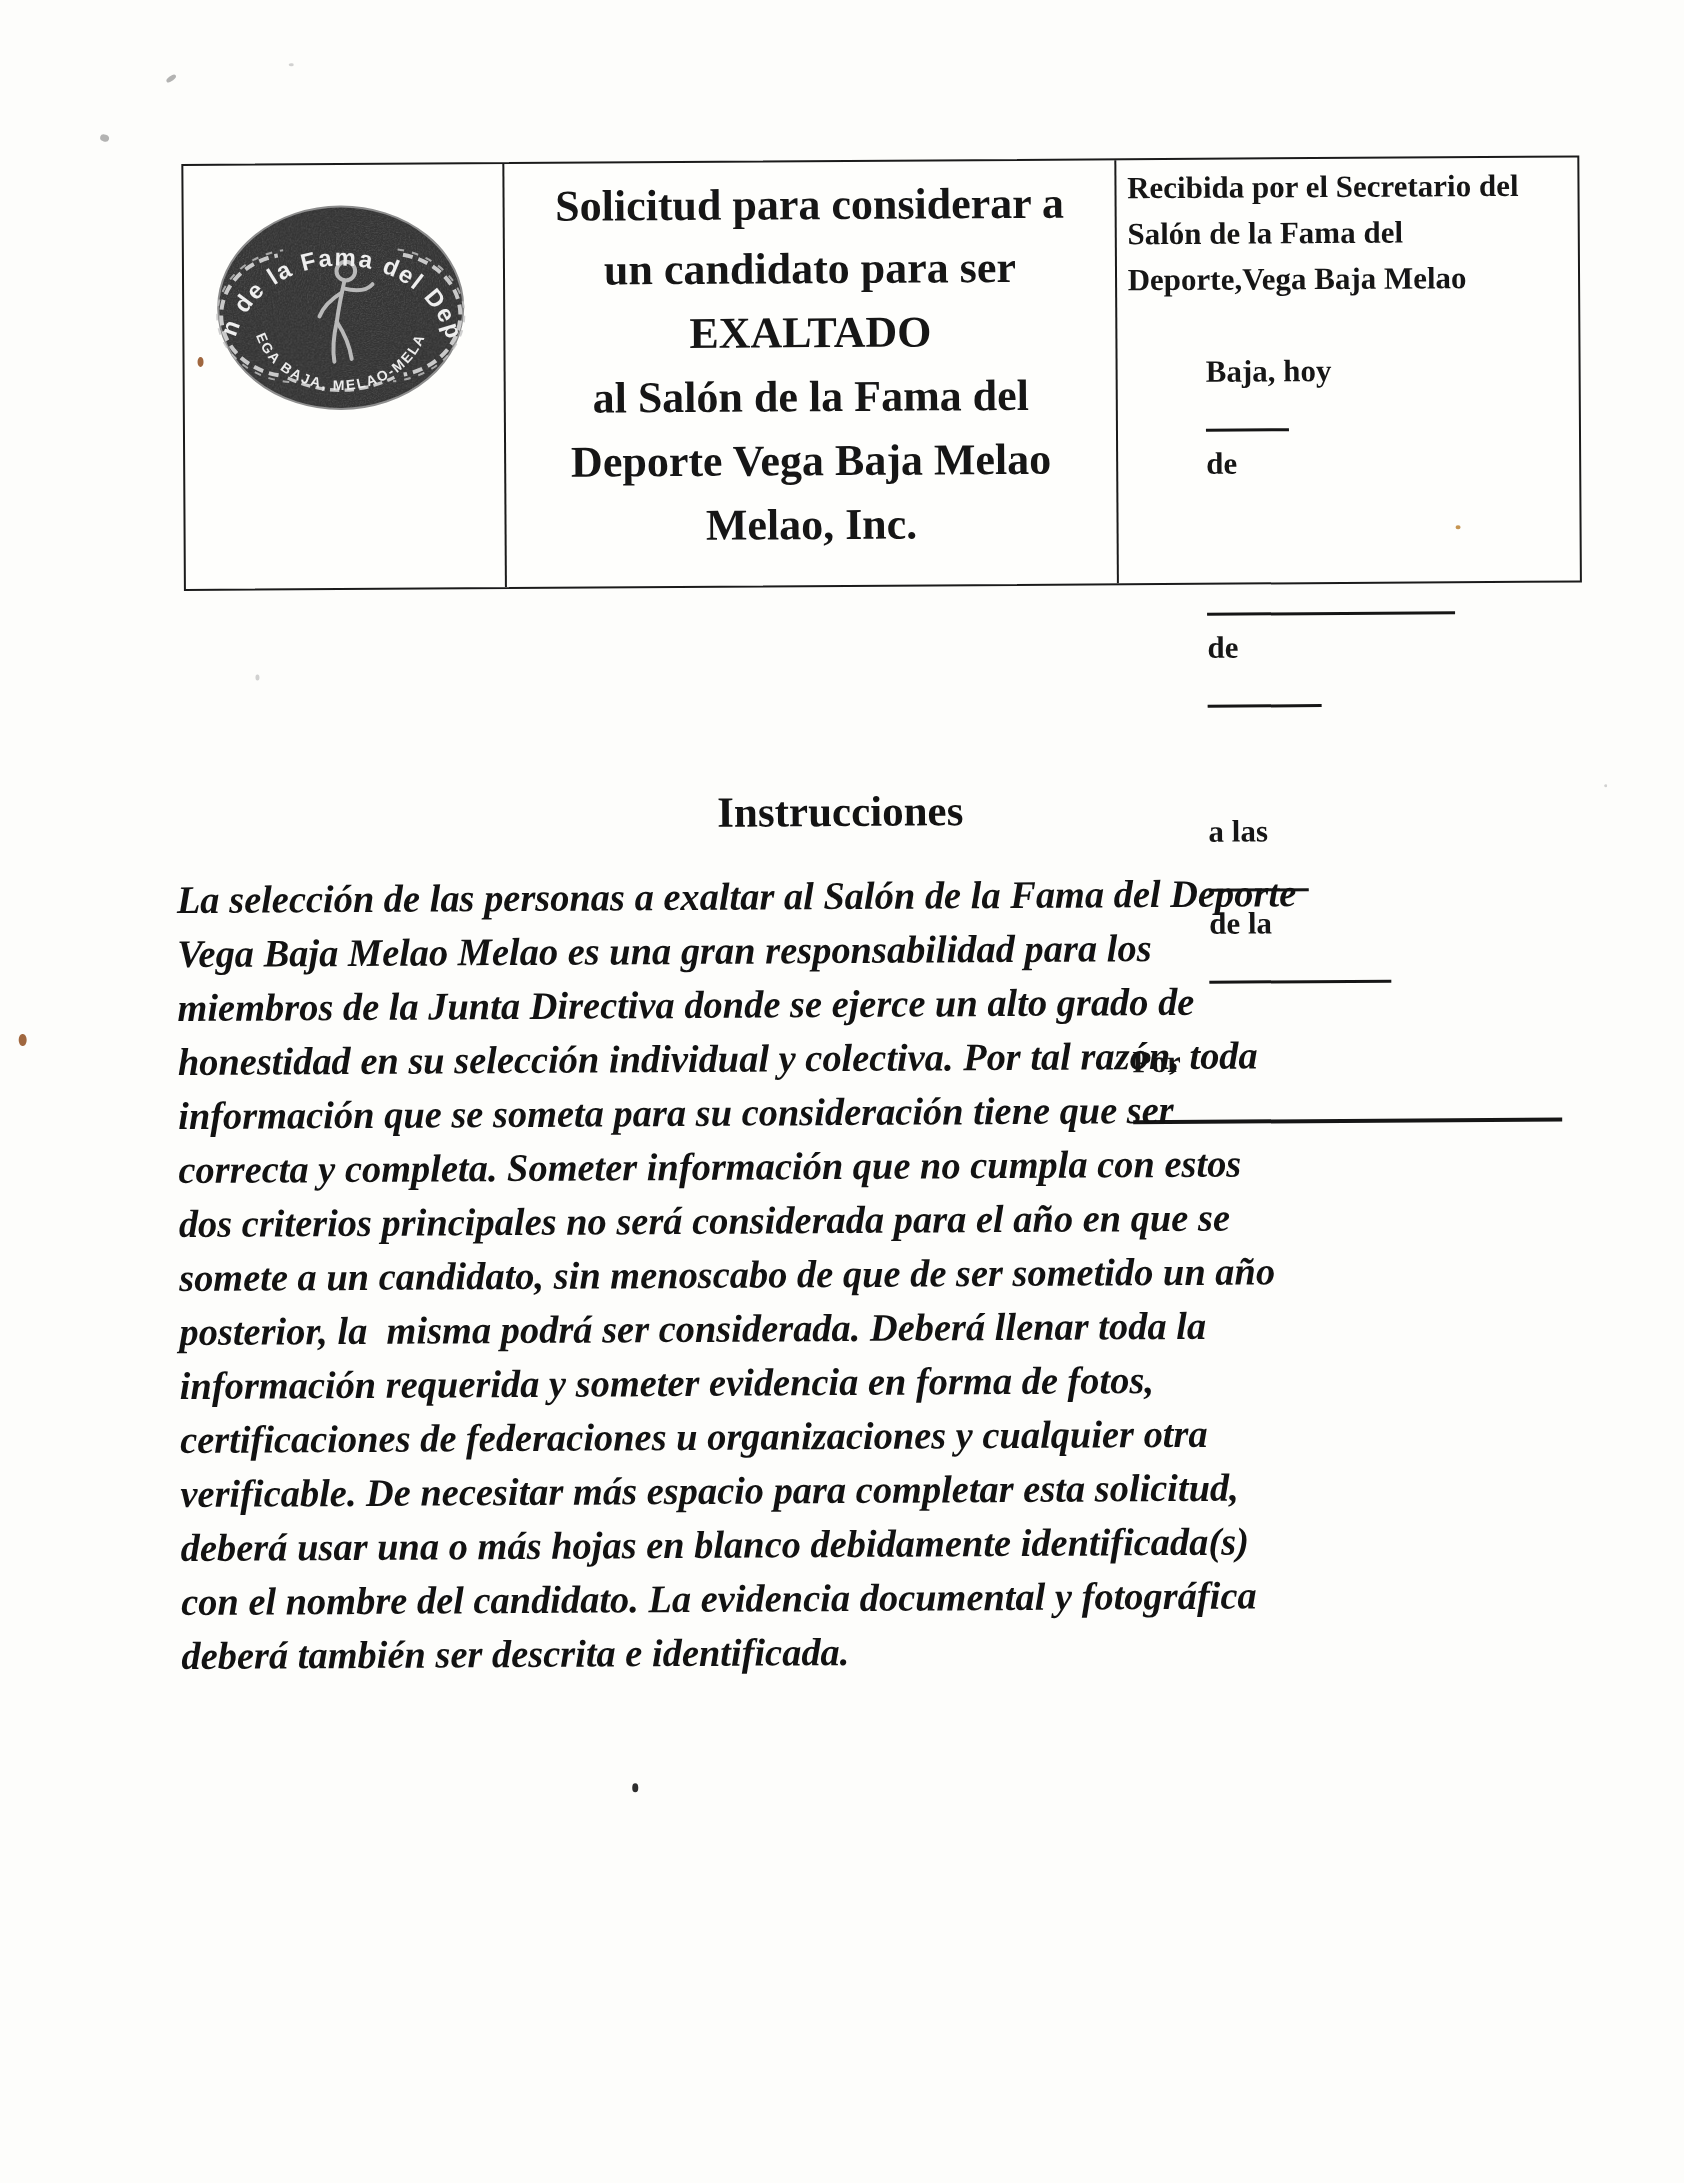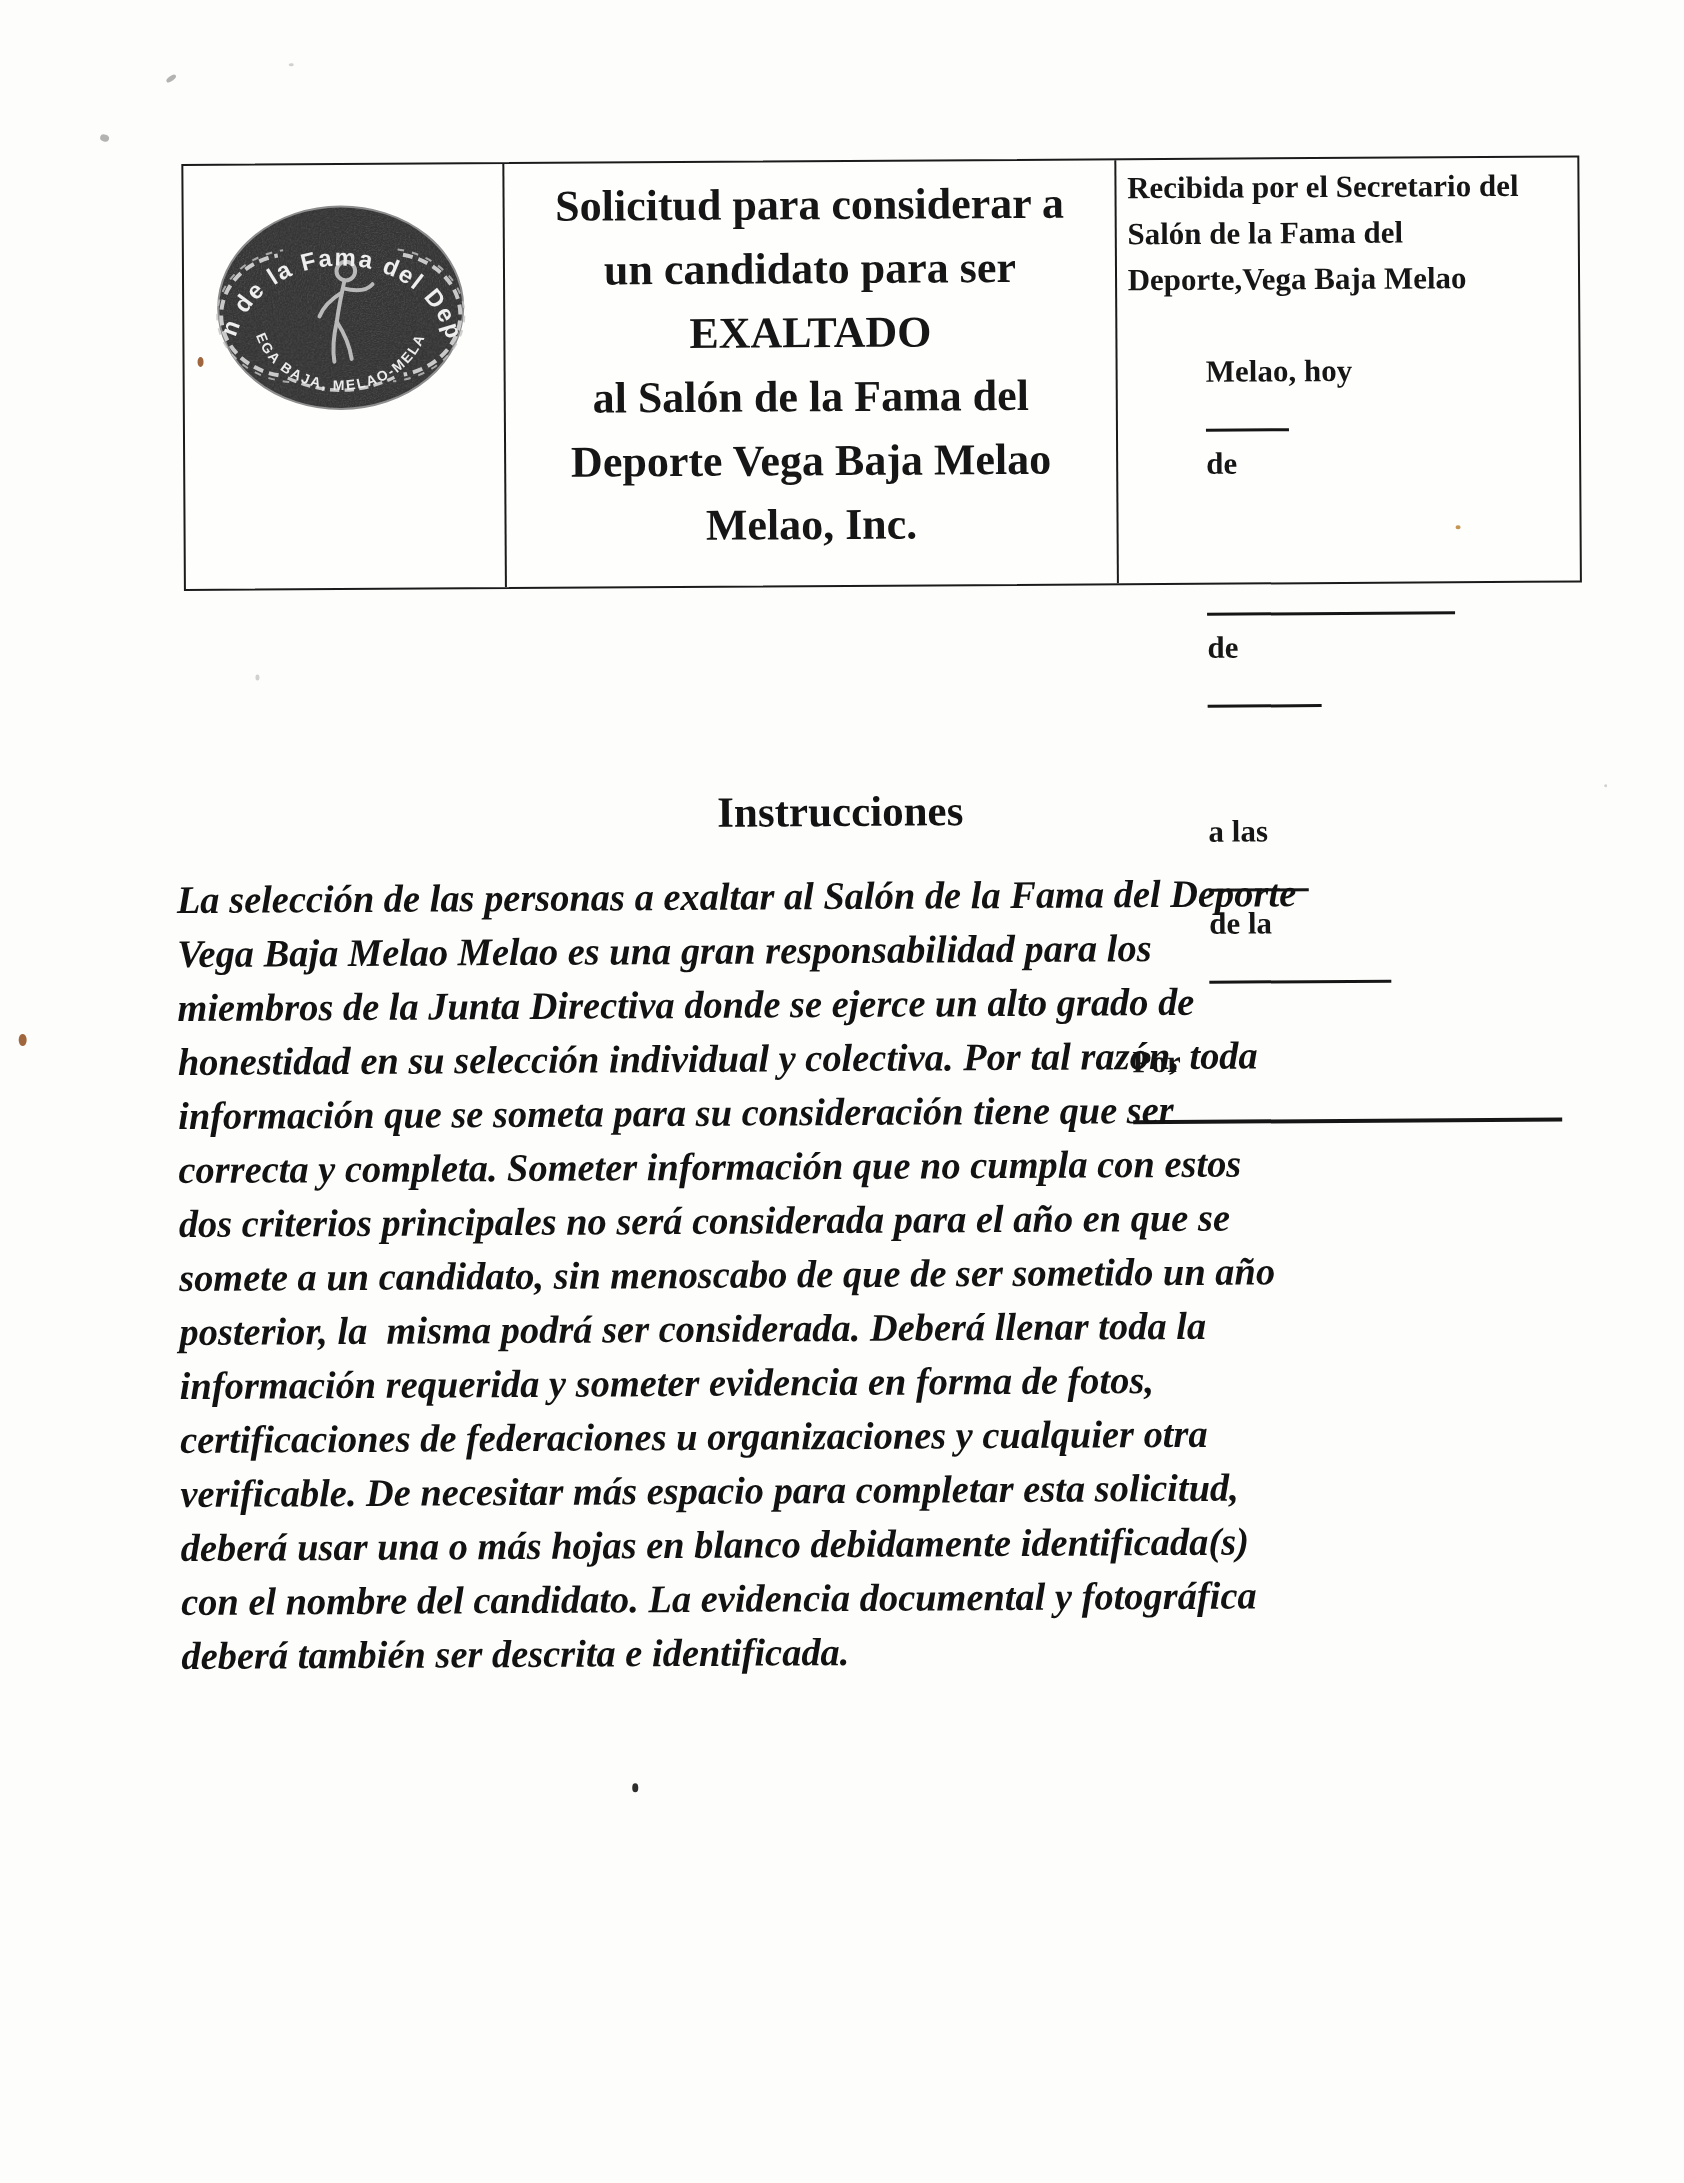--- a/index.html
+++ b/index.html
@@ -121,21 +121,21 @@
         <div class="t-line">al Salón de la Fama del</div>
         <div class="t-line">Deporte Vega Baja Melao</div>
         <div class="t-line">Melao, Inc.</div>
       </div>
 
       <div class="cell cell-receipt">
         <div class="r-line">Recibida por el Secretario del</div>
         <div class="r-line">Salón de la Fama del</div>
         <div class="r-line">Deporte,Vega Baja Melao</div>
         <div class="r-line">
-          <span>Melao, hoy</span>
+          <span>Baja, hoy</span>
           <span class="blank" style="width:83px"></span>
           <span>de</span>
         </div>
         <div class="r-line">
           <span class="blank" style="width:248px"></span>
           <span>de</span>
           <span class="blank" style="width:114px"></span>
         </div>
         <div class="r-line">
           <span>a las</span>

